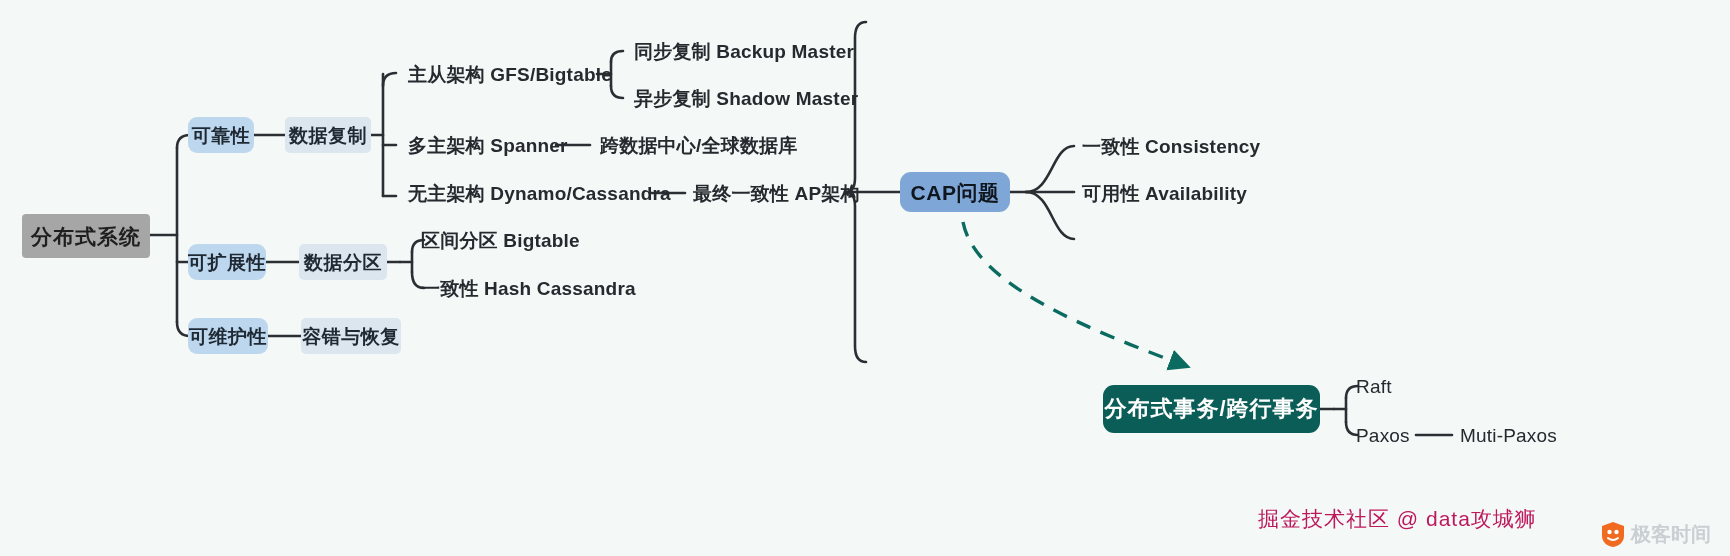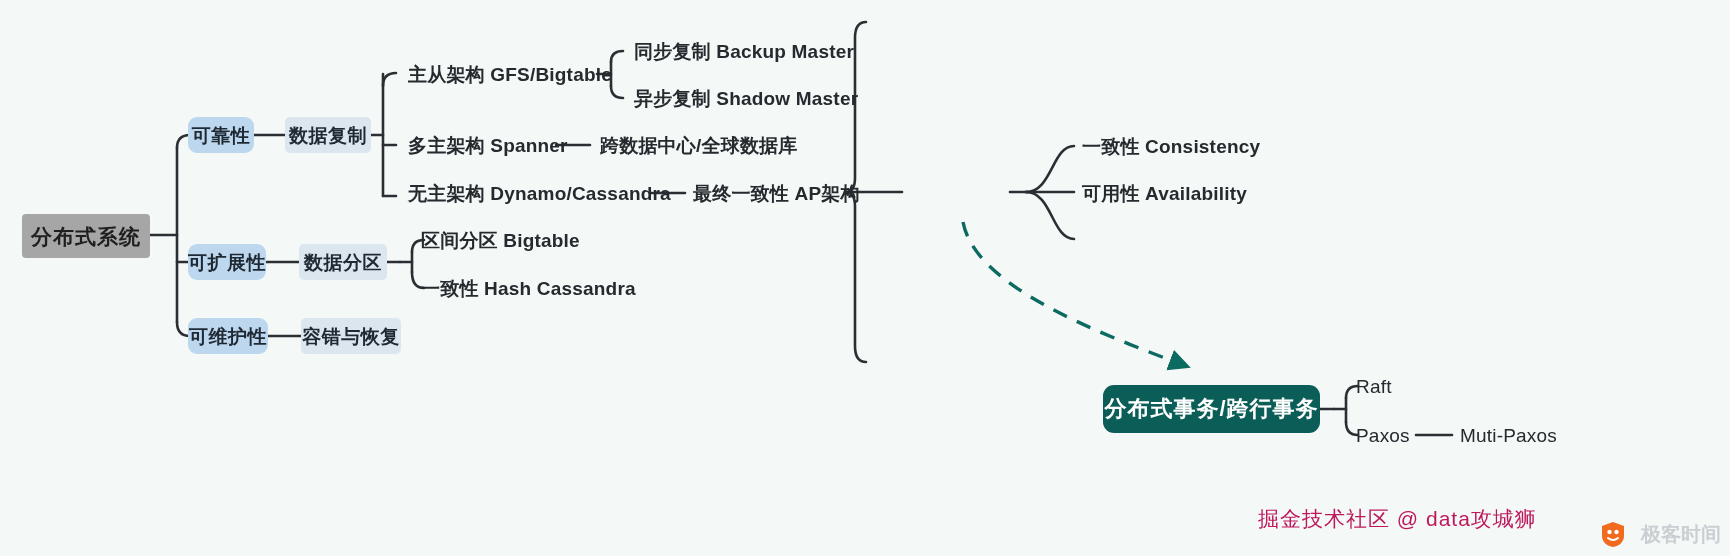--- a/index.html
+++ b/index.html
@@ -100,21 +100,21 @@
     position: absolute;
     color: #be185d;
     font-size: 21px;
     white-space: nowrap;
     letter-spacing: 1px;
   }
   .wm-brand {
     position: absolute;
     display: flex;
     align-items: center;
-    gap: 15px;
+    gap: 5px;
     color: #c9cfd2;
     font-size: 20px;
     font-weight: bold;
     white-space: nowrap;
   }
   .wm-logo {
     width: 26px;
     height: 27px;
     position: relative;
     display: inline-block;
@@ -237,20 +237,23 @@
     <span>一致性 Hash Cassandra</span>
   </div>
 
   <div class="node n-l1" style="left:188px; top:318px; width:80px; height:36px;">
     <span>可维护性</span>
   </div>
   <div class="node n-l2" style="left:301px; top:318px; width:100px; height:36px;">
     <span>容错与恢复</span>
   </div>
 
+  <div class="node n-cap" style="left:900px; top:172px; width:110px; height:40px;">
+    <span>CAP问题</span>
+  </div>
   <div class="node n-text bold-cn" style="left:1082px; top:132px; height:28px;">
     <span>一致性 Consistency</span>
   </div>
   <div class="node n-text bold-cn" style="left:1082px; top:179px; height:28px;">
     <span>可用性 Availability</span>
   </div>
 
   <div class="node n-teal" style="left:1103px; top:385px; width:217px; height:48px;">
     <span>分布式事务/跨行事务</span>
   </div>

